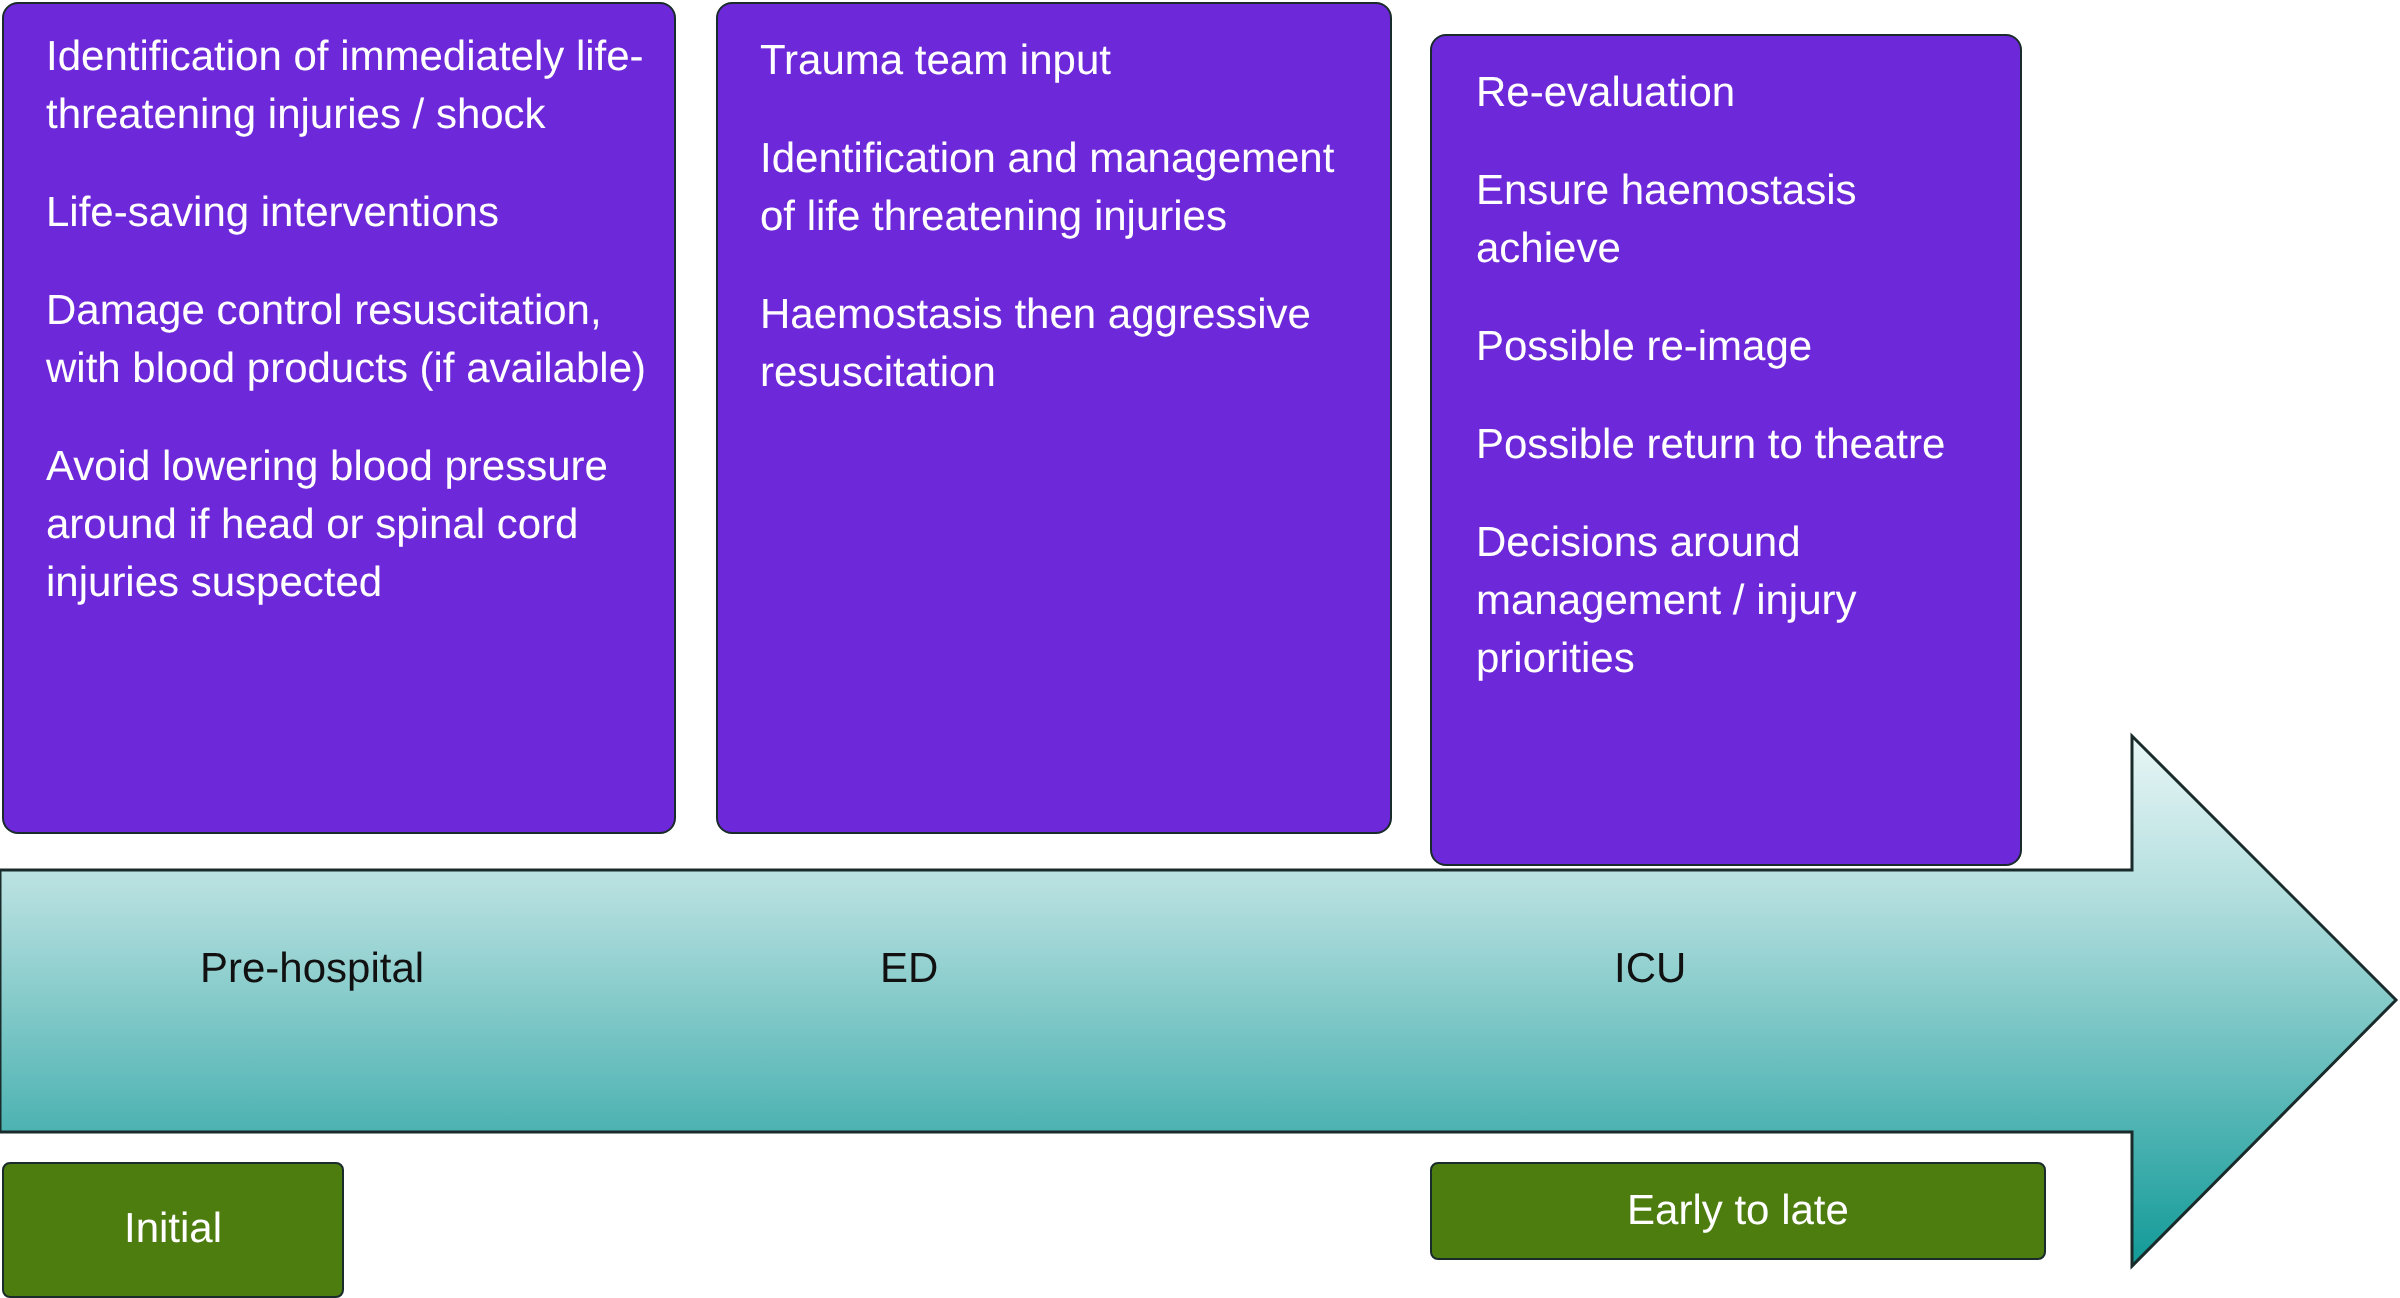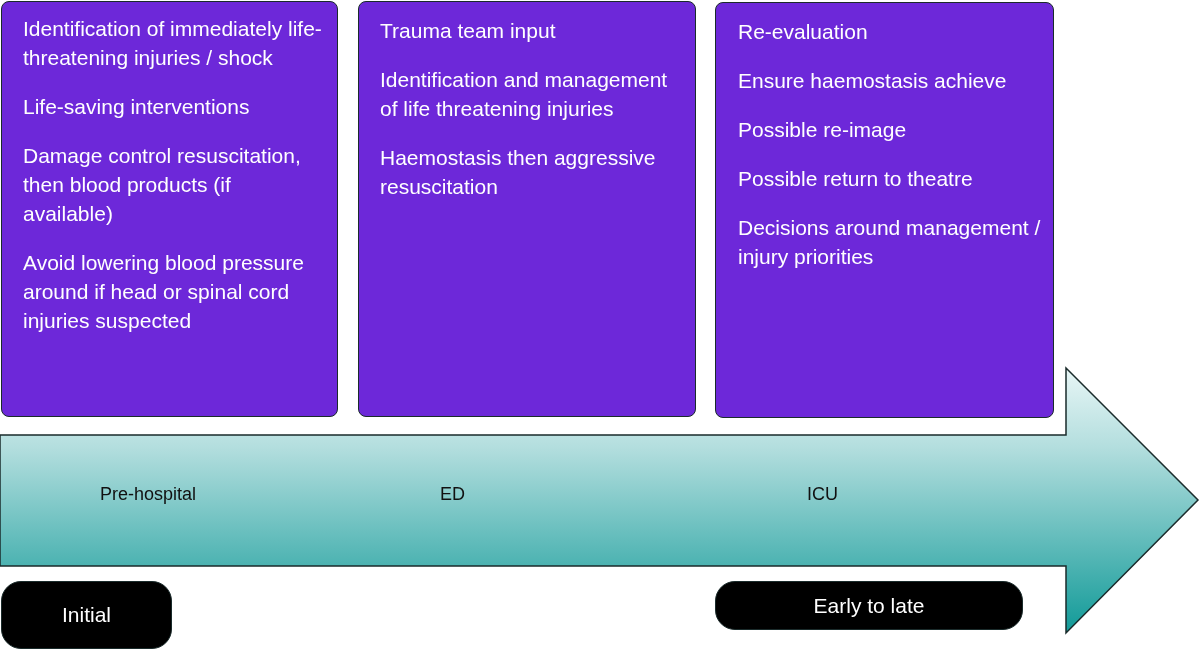--- a/index.html
+++ b/index.html
@@ -5,48 +5,48 @@
   html, body { margin: 0; padding: 0; background: #ffffff; }
   body { width: 1200px; height: 649px; position: relative; overflow: hidden;
          font-family: "Liberation Sans", sans-serif; }
   .box { position: absolute; background: #6d28d9; border: 1.5px solid #1a2b2b;
          border-radius: 8px; box-sizing: border-box; color: #ffffff; }
   .box ul { list-style: none; margin: 0; padding: 0; }
   .box li { font-size: 21px; line-height: 29px; margin-bottom: 20px; }
   .box li:last-child { margin-bottom: 0; }
   #box1 { left: 1px; top: 1px; width: 337px; height: 416px; padding: 12px 14px 0 21px; }
   #box2 { left: 358px; top: 1px; width: 338px; height: 416px; padding: 14px 12px 0 21px; }
-  #box3 { left: 715px; top: 2px; width: 339px; height: 416px; padding: 14px 10px 0 22px; }
-  .label-box { position: absolute; background: #000000; border: 1.5px solid #1a2b2b;
-               border-radius: 20px; box-sizing: border-box; color: #ffffff;
+  #box3 { left: 715px; top: 17px; width: 296px; height: 416px; padding: 14px 10px 0 22px; }
+  .label-box { position: absolute; background: #4d7c0f; border: 1.5px solid #1a2b2b;
+               border-radius: 4px; box-sizing: border-box; color: #ffffff;
                font-size: 21px; display: flex; align-items: center; justify-content: center; }
   #initial { left: 1px; top: 581px; width: 171px; height: 68px; }
   #early { left: 715px; top: 581px; width: 308px; height: 49px; }
   svg.arrow { position: absolute; left: 0; top: 0; }
-  .phase { position: absolute; font-size: 18px; color: #111111; top: 484px; }
+  .phase { position: absolute; font-size: 21px; color: #111111; top: 473px; }
 </style>
 </head>
 <body>
 
 <svg class="arrow" width="1200" height="649" viewBox="0 0 1200 649">
   <defs>
     <linearGradient id="ag" x1="0" y1="0" x2="0" y2="1">
       <stop offset="0" stop-color="#E8F6F6"></stop>
       <stop offset="0.3" stop-color="#B3DEDE"></stop>
       <stop offset="1" stop-color="#119A98"></stop>
     </linearGradient>
   </defs>
   <path d="M0,435 L1066,435 L1066,368 L1198,500 L1066,633 L1066,566 L0,566 Z" fill="url(#ag)" stroke="#1a2b2b" stroke-width="1.5"></path>
 </svg>
 
 <div class="box" id="box1">
   <ul>
     <li>Identification of immediately life-threatening injuries / shock</li>
     <li>Life-saving interventions</li>
-    <li>Damage control resuscitation, then blood products (if available)</li>
+    <li>Damage control resuscitation, with blood products (if available)</li>
     <li>Avoid lowering blood pressure around if head or spinal cord injuries suspected</li>
   </ul>
 </div>
 
 <div class="box" id="box2">
   <ul>
     <li>Trauma team input</li>
     <li>Identification and management of life threatening injuries</li>
     <li>Haemostasis then aggressive resuscitation</li>
   </ul>

